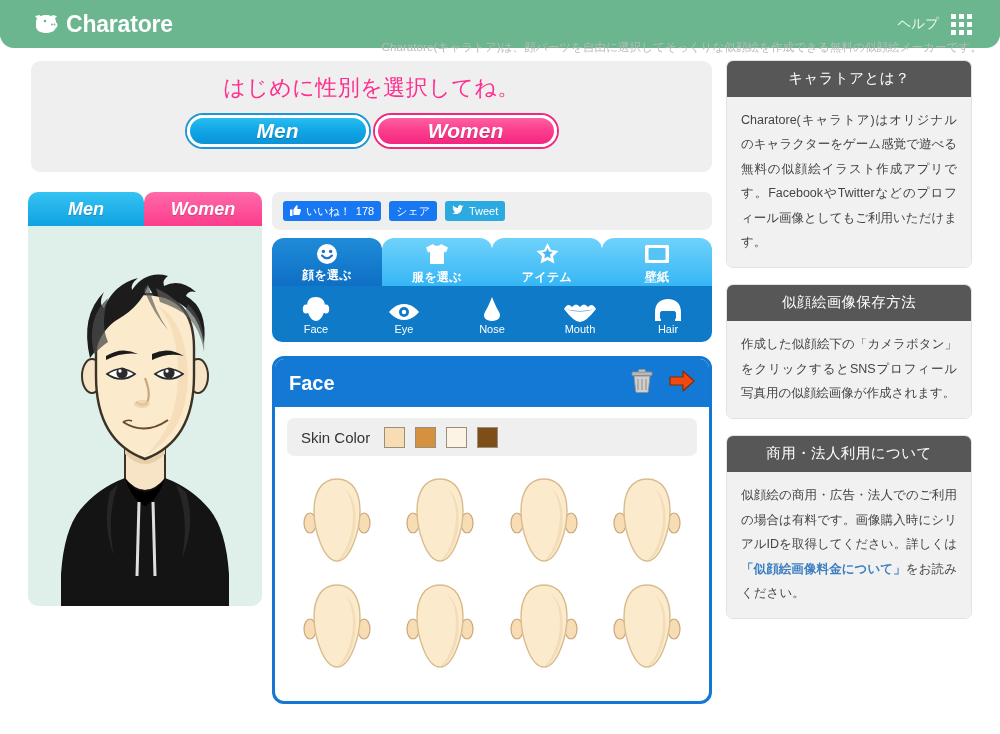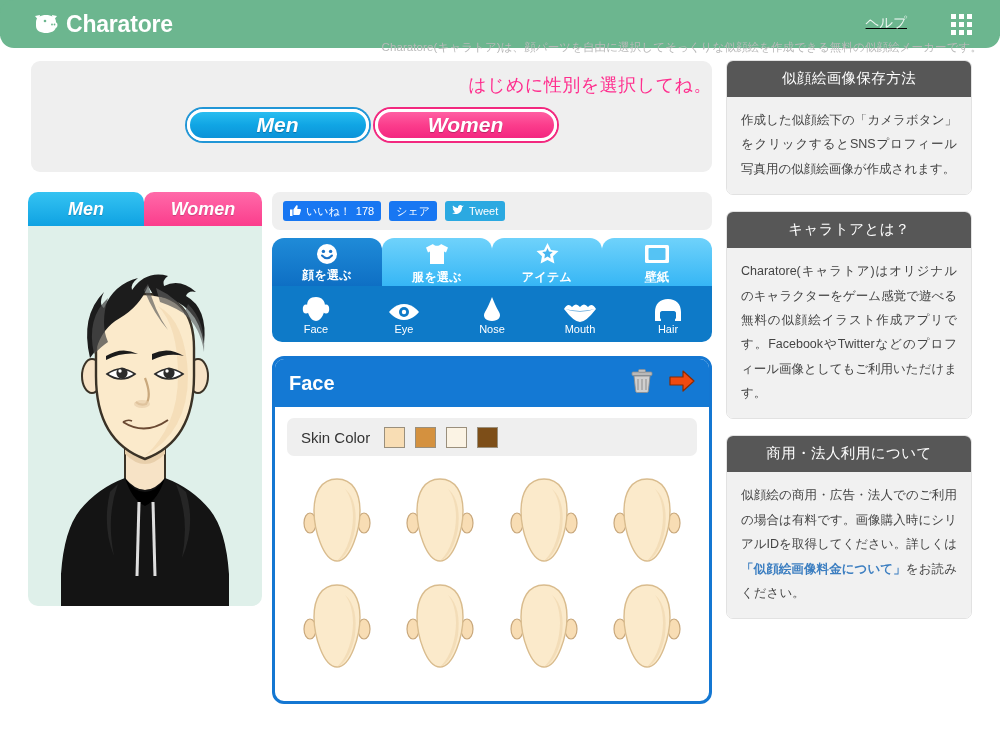--- a/index.html
+++ b/index.html
@@ -25,42 +25,42 @@
     border-bottom-right-radius: 14px;
     display: flex; align-items: center;
   }
   .logo-wrap { display: flex; align-items: center; margin-left: 33px; }
   .logo-mark { width: 26px; height: 22px; margin-right: 7px; position: relative; }
   .logo-text {
     color: #ffffff; font-size: 23px; font-weight: bold;
     letter-spacing: -0.2px; line-height: 1;
   }
   .header-right {
-    margin-left: auto; display: flex; 
-    margin-right: 28px; gap: 44px; text-decoration: underline;
+    margin-left: auto; display: flex; align-items: center;
+    margin-right: 28px; gap: 12px;
   }
   .help-link {
     color: #eef7f2; font-size: 13.5px; text-decoration: none;
   }
   .grid-icon { display: grid; grid-template-columns: repeat(3, 5px);
     grid-template-rows: repeat(3, 5px); gap: 3px; }
   .grid-icon i { display: block; width: 5px; height: 5px; background: #ffffff; }
 
   .subtitle {
     position: absolute; right: 18px; top: 40px;
     font-size: 11.5px; color: #b9b9b9; letter-spacing: 0.1px;
   }
 
   
   .gender-panel {
     position: absolute; left: 31px; top: 61px; width: 681px; height: 111px;
     background: #efefef; border-radius: 9px;
   }
   .gender-title {
-    text-align: right; color: #ff2e8e; font-size: 18px;
+    text-align: center; color: #ff2e8e; font-size: 22px;
     padding-top: 12px; letter-spacing: 0.5px;
   }
   .gender-buttons {
     display: flex; justify-content: center; margin-top: 12px; gap: 0px;
   }
   .pill {
     width: 182px; height: 32px; border-radius: 16px;
     display: flex; align-items: center; justify-content: center;
     color: #ffffff; font-size: 21px; font-weight: bold; font-style: italic;
     position: relative;
@@ -489,26 +489,26 @@
               <path d="M36 4C20 4 13 18 13 36s9 50 23 50 23-32 23-50S52 4 36 4z" fill="#fbeacb" stroke="#d9bc8e" stroke-width="1.4"></path>
               <path d="M44 14c10 8 12 24 10 40-3 18-11 30-18 32 11-10 16-30 16-44 0-12-3-22-8-28z" fill="#f1d9b3" opacity="0.8"></path>
             </svg>
         </div>
       </div>
     </div>
   </div>
 
   <div class="sidebar">
     <div class="card">
+      <div class="card-head">キャラトアとは？</div>
+      <div class="card-body">Charatore(キャラトア)はオリジナルのキャラクターをゲーム感覚で遊べる無料の似顔絵イラスト作成アプリです。FacebookやTwitterなどのプロフィール画像としてもご利用いただけます。</div>
+    </div>
+    <div class="card">
       <div class="card-head">似顔絵画像保存方法</div>
       <div class="card-body">作成した似顔絵下の「カメラボタン」をクリックするとSNSプロフィール写真用の似顔絵画像が作成されます。</div>
-    </div>
-    <div class="card">
-      <div class="card-head">キャラトアとは？</div>
-      <div class="card-body">Charatore(キャラトア)はオリジナルのキャラクターをゲーム感覚で遊べる無料の似顔絵イラスト作成アプリです。FacebookやTwitterなどのプロフィール画像としてもご利用いただけます。</div>
     </div>
     <div class="card">
       <div class="card-head">商用・法人利用について</div>
       <div class="card-body"><span>似顔絵の商用・広告・法人でのご利用の場合は有料です。画像購入時にシリアルIDを取得してください。詳しくは</span><a class="card-link" href="#">「似顔絵画像料金について」</a><span>をお読みください。</span></div>
     </div>
   </div>
 
 </div>
 
 </body></html>

